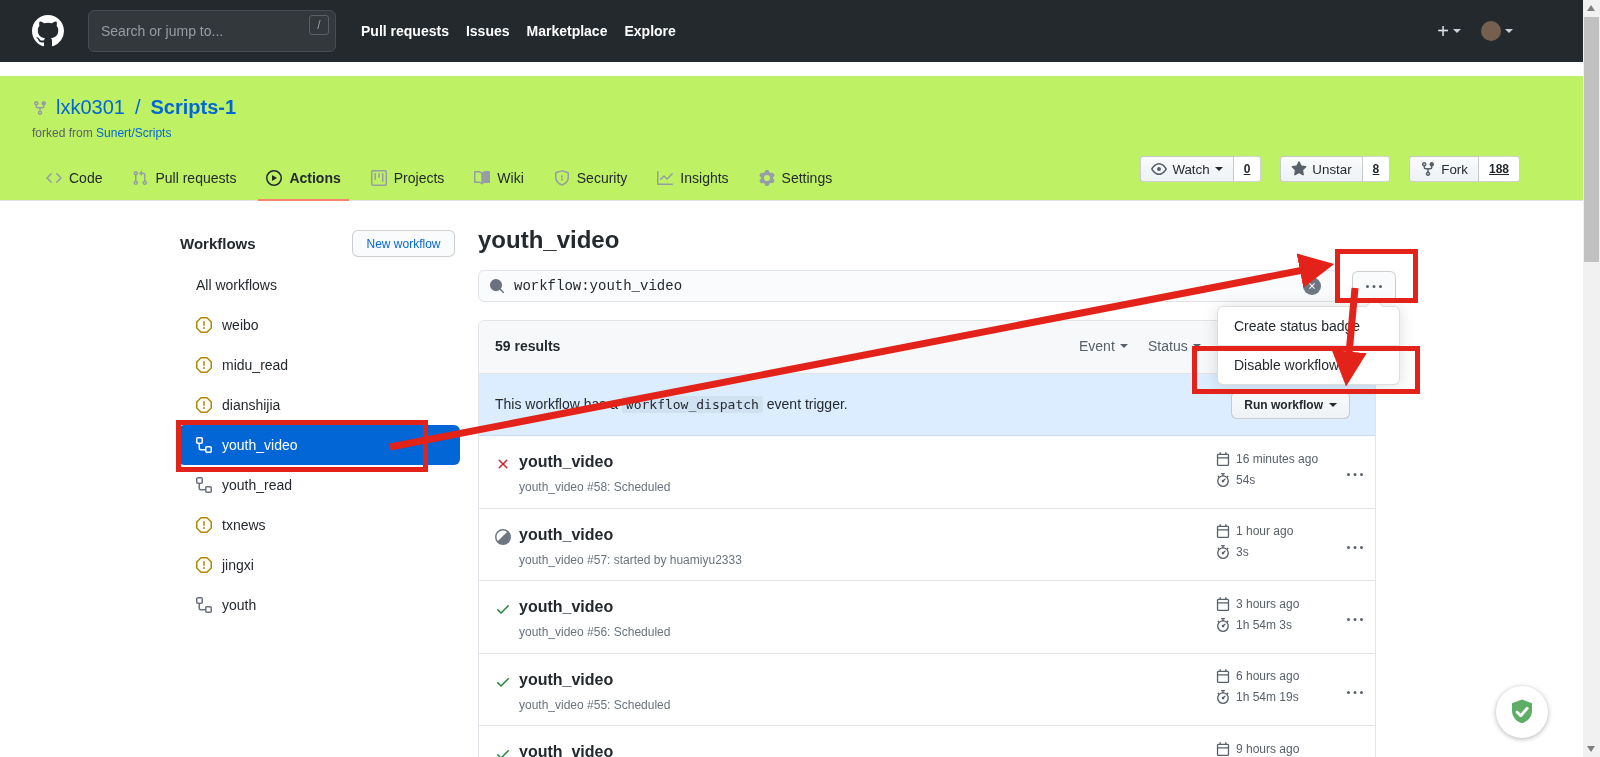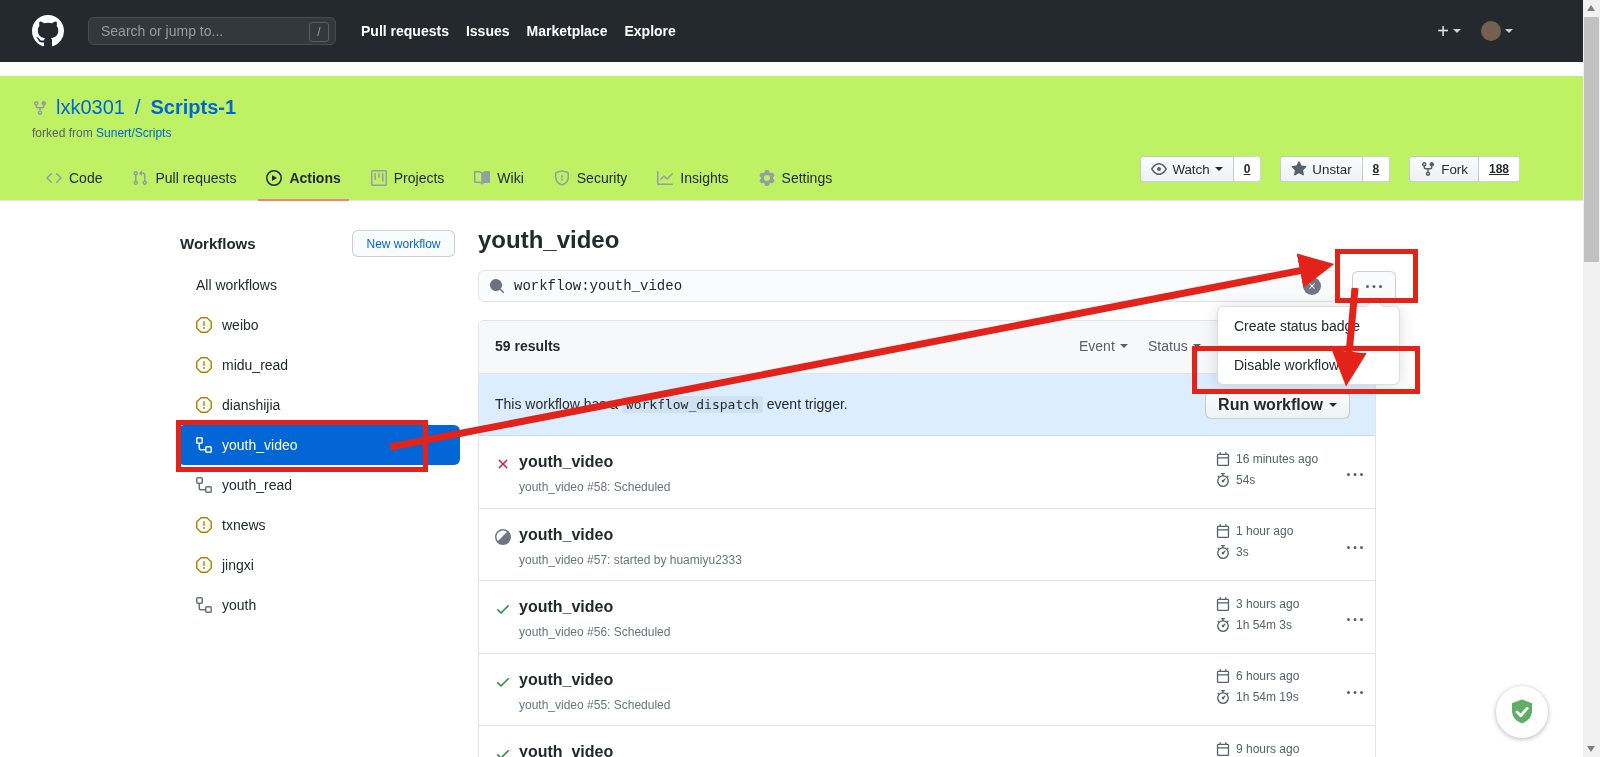--- a/index.html
+++ b/index.html
@@ -7,21 +7,21 @@
   body {
     font-family:"Liberation Sans","DejaVu Sans",sans-serif;
     background:#fff; color:#24292e; position:relative; font-size:14px;
   }
   svg { display:block; }
   .caret { display:inline-block; width:0; height:0; border:4px solid transparent; border-top-color:currentColor; border-bottom-width:0; vertical-align:middle; }
 
   
   .navbar { position:absolute; left:0; top:0; width:1583px; height:62px; background:#24292e; display:flex; align-items:center; padding:0 0 0 32px; z-index:3; }
   .gh-logo { color:#fff; margin-right:24px; flex:none; }
-  .nav-search { position:relative; width:248px; height:28px; flex:none; }
+  .nav-search { position:relative; width:248px; height:42px; flex:none; }
   .nav-search input { width:100%; height:100%; background:rgba(255,255,255,.07); border:1px solid #444d56; border-radius:6px; color:#fff; font-size:14px; padding:0 34px 0 12px; outline:none; font-family:inherit; }
   .nav-search input::placeholder { color:#969da4; }
   .slash-hint { position:absolute; right:7px; top:5px; width:20px; height:20px; border:1px solid #586069; border-radius:3px; color:#969da4; font-size:12px; text-align:center; line-height:18px; }
   .nav-links { display:flex; gap:17px; margin-left:25px; }
   .nav-links a { color:#fff; font-weight:700; font-size:14px; text-decoration:none; white-space:nowrap; }
   .nav-right { margin-left:auto; margin-right:70px; display:flex; align-items:center; gap:20px; color:#c9d1d9; }
   .nav-right .group { display:flex; align-items:center; gap:4px; cursor:pointer; }
   .plus-glyph { font-size:20px; line-height:1; color:#e1e4e8; }
   .avatar { width:20px; height:20px; border-radius:50%; background:#75604f; }
 
@@ -65,21 +65,21 @@
 
   .runs-box { position:absolute; left:478px; top:320px; width:898px; border:1px solid #e1e4e8; border-radius:6px 6px 0 0; background:#fff; }
   .runs-header { position:relative; height:53px; background:#f6f8fa; border-bottom:1px solid #e1e4e8; border-radius:6px 6px 0 0; }
   .results-count { position:absolute; left:16px; top:17px; font-weight:600; }
   .filter { position:absolute; top:17px; color:#586069; font-size:14px; cursor:pointer; display:flex; align-items:center; gap:5px; }
   .filter.ev { left:600px; } .filter.st { left:669px;text-align:right; }
 
   .banner { position:relative; height:62px; background:#dbedff; border-bottom:1px solid #c8dcf0; }
   .banner-text { position:absolute; left:16px; top:22px; font-size:14px; color:#24292e; }
   .banner-text code { font-family:"DejaVu Sans Mono","Liberation Mono",monospace; font-size:13px; background:rgba(27,31,35,.06); padding:1px 4px; border-radius:3px; }
-  .btn-run { position:absolute; right:25px; top:17px; height:28px; padding:0 12px; background:linear-gradient(-180deg,#fafbfc,#eff3f6 90%); border:1px solid rgba(27,31,35,.2); border-radius:6px; font-size:16px; font-weight:600; color:#24292e; cursor:pointer; display:flex; align-items:center; gap:6px; font-family:inherit; }
+  .btn-run { position:absolute; right:25px; top:17px; height:28px; padding:0 12px; background:linear-gradient(-180deg,#fafbfc,#eff3f6 90%); border:1px solid rgba(27,31,35,.2); border-radius:6px; font-size:12px; font-weight:600; color:#24292e; cursor:pointer; display:flex; align-items:center; gap:6px; font-family:inherit; }
 
   .run-row { position:relative; height:72.5px; border-bottom:1px solid #e1e4e8; background:#fff; }
   .run-status { position:absolute; left:16px; top:20px; }
   .run-status.ok { color:#22863a; } .run-status.fail { color:#cb2431; } .run-status.cancel { color:#6e7781; }
   .run-title { position:absolute; left:40px; top:17px; font-size:16px; font-weight:600; color:#24292e; text-decoration:none; }
   .run-sub { position:absolute; left:40px; top:44px; font-size:12px; color:#6a737d; }
   .run-meta { position:absolute; left:737px; top:12px; font-size:12px; color:#586069; }
   .meta-line { display:flex; align-items:center; gap:6px; height:21px; }
   .run-kebab { position:absolute; right:8px; top:27px; border:none; background:none; color:#586069; cursor:pointer; padding:4px; }
 

